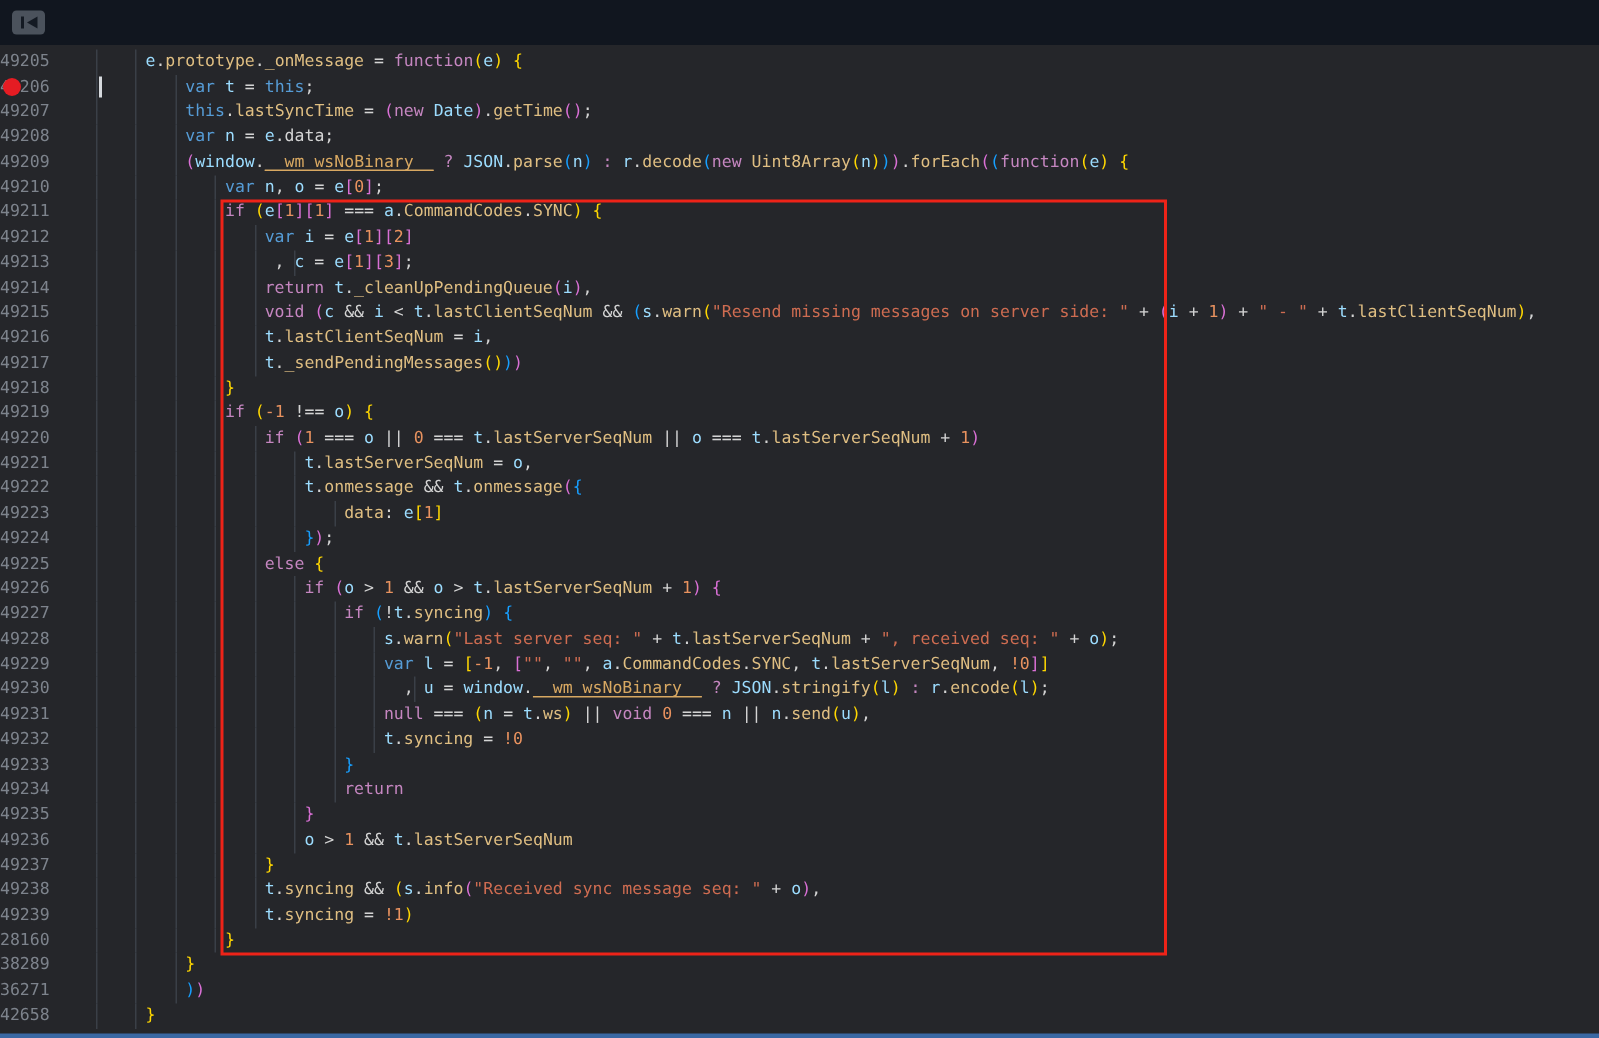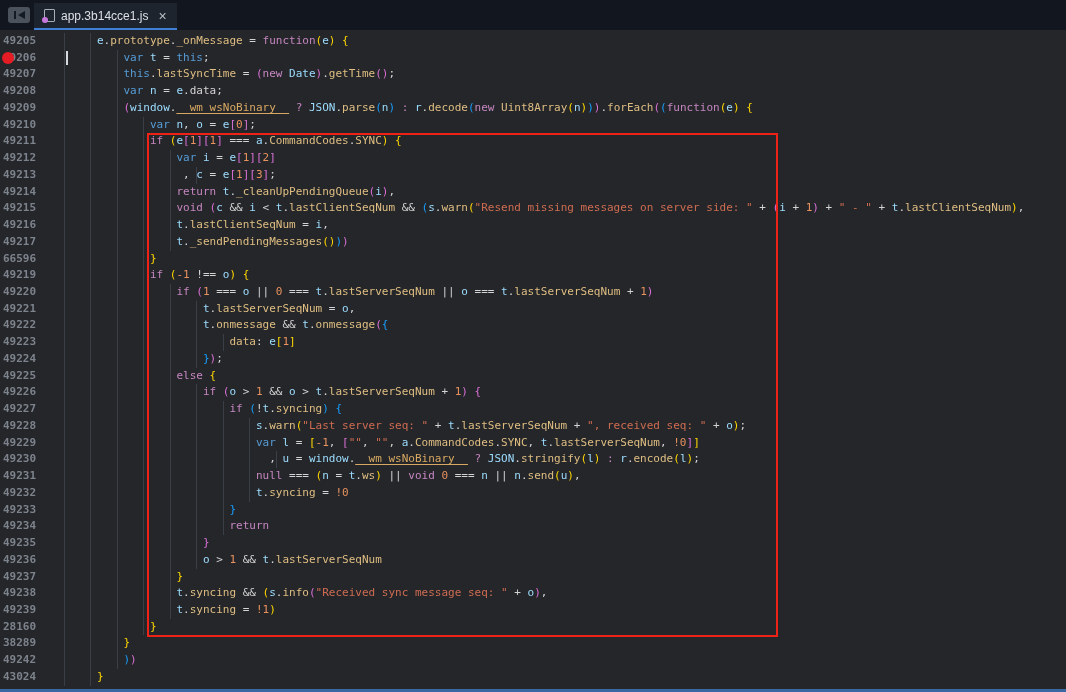--- a/index.html
+++ b/index.html
@@ -20,65 +20,58 @@
        border-right:7px solid #141a23;}
   #tab{position:absolute;left:34px;top:3px;height:27px;background:var(--tabBg);display:flex;align-items:center;
        padding:0 10px;border-bottom:2px solid var(--tabAccent);box-sizing:border-box;cursor:pointer;}
   .file-icon{width:9px;height:11px;border:1px solid #a9aeb6;border-radius:1px;position:relative;margin-right:6px;background:transparent;}
   .file-dot{position:absolute;left:-3px;bottom:-2px;width:6px;height:6px;border-radius:50%;background:#c678dd;}
   .tab-label{color:#dce0e5;font-family:"Liberation Sans",sans-serif;font-size:12px;white-space:nowrap;}
   .tab-close{color:#b9bdc3;font-size:14px;margin-left:10px;font-family:"Liberation Sans",sans-serif;line-height:1;cursor:pointer;}
   #editor{position:absolute;top:30px;left:0;width:1066px;height:659px;overflow:hidden;}
   #lines{padding-top:3px;}
   .row{display:flex;height:16.74px;position:relative;font-size:11px;line-height:16.74px;white-space:pre;}
-  .gutter{width:44px;flex:0 0 44px;text-align:center;padding-right:5px;box-sizing:border-box;color:var(--lineNum);font-weight:bold;}
+  .gutter{width:44px;flex:0 0 44px;text-align:left;padding-right:5px;box-sizing:border-box;color:var(--lineNum);}
   .code{position:relative;flex:1 1 auto;color:var(--pl);white-space:pre;}
   .guide{position:absolute;top:0;bottom:0;width:1px;background:var(--guide);}
   .bp{position:absolute;left:2px;top:2.4px;width:12px;height:12px;border-radius:50%;background:var(--bpRed);z-index:2;cursor:pointer;}
   .caret{position:absolute;left:66px;top:1px;height:14.5px;width:1.5px;background:var(--caret);z-index:3;}
   .tk-pl{color:var(--pl);} .tk-kb{color:var(--kb);} .tk-kp{color:var(--kp);}
   .tk-fn{color:var(--fn);} .tk-id{color:var(--id);} .tk-st{color:var(--st);}
   .tk-nu{color:var(--nu);} .tk-b1{color:var(--b1);} .tk-b2{color:var(--b2);} .tk-b3{color:var(--b3);}
   .tk-un{color:var(--un);text-decoration:underline;text-underline-offset:2px;}
   #annotation{position:absolute;border:2px solid var(--annRed);box-sizing:border-box;pointer-events:none;z-index:5;}
   #bottomstrip{position:absolute;left:0;top:689px;width:1066px;height:3px;background:var(--strip);z-index:11;}
 </style>
 </head>
 <body>
 
 <div id="topbar">
   <div id="collapse-btn">
     <span class="bar"></span>
     <span class="tri"></span>
   </div>
-  <div id="tab">
-    <span class="file-icon">
-      <span class="file-dot"></span>
-    </span>
-    <span class="tab-label">app.3b14cce1.js</span>
-    <span class="tab-close">×</span>
-  </div>
 </div>
 
 <div id="editor">
   <div id="lines">
       <div class="row"><span class="gutter">49205</span><span class="code"><span class="guide" style="left: 20px;"></span><span class="guide" style="left: 46.4904px;"></span><span>        </span><span class="tk-id">e</span><span class="tk-pl">.</span><span class="tk-fn">prototype</span><span class="tk-pl">.</span><span class="tk-fn">_onMessage</span><span class="tk-pl"> = </span><span class="tk-kp">function</span><span class="tk-b1">(</span><span class="tk-id">e</span><span class="tk-b1">)</span><span class="tk-pl"> </span><span class="tk-b1">{</span></span></div>
       <div class="row"><span class="gutter">49206</span><span class="bp"></span><span class="caret"></span><span class="code"><span class="guide" style="left: 20px;"></span><span class="guide" style="left: 46.4904px;"></span><span class="guide" style="left: 72.9808px;"></span><span>            </span><span class="tk-kb">var</span><span class="tk-pl"> </span><span class="tk-id">t</span><span class="tk-pl"> = </span><span class="tk-kb">this</span><span class="tk-pl">;</span></span></div>
       <div class="row"><span class="gutter">49207</span><span class="code"><span class="guide" style="left: 20px;"></span><span class="guide" style="left: 46.4904px;"></span><span class="guide" style="left: 72.9808px;"></span><span>            </span><span class="tk-kb">this</span><span class="tk-pl">.</span><span class="tk-fn">lastSyncTime</span><span class="tk-pl"> = </span><span class="tk-b2">(</span><span class="tk-kp">new</span><span class="tk-pl"> </span><span class="tk-id">Date</span><span class="tk-b2">)</span><span class="tk-pl">.</span><span class="tk-fn">getTime</span><span class="tk-b2">()</span><span class="tk-pl">;</span></span></div>
       <div class="row"><span class="gutter">49208</span><span class="code"><span class="guide" style="left: 20px;"></span><span class="guide" style="left: 46.4904px;"></span><span class="guide" style="left: 72.9808px;"></span><span>            </span><span class="tk-kb">var</span><span class="tk-pl"> </span><span class="tk-id">n</span><span class="tk-pl"> = </span><span class="tk-id">e</span><span class="tk-pl">.data;</span></span></div>
       <div class="row"><span class="gutter">49209</span><span class="code"><span class="guide" style="left: 20px;"></span><span class="guide" style="left: 46.4904px;"></span><span class="guide" style="left: 72.9808px;"></span><span>            </span><span class="tk-b2">(</span><span class="tk-id">window</span><span class="tk-pl">.</span><span class="tk-un">__wm_wsNoBinary__</span><span class="tk-pl"> </span><span class="tk-kp">?</span><span class="tk-pl"> </span><span class="tk-id">JSON</span><span class="tk-pl">.</span><span class="tk-fn">parse</span><span class="tk-b3">(</span><span class="tk-id">n</span><span class="tk-b3">)</span><span class="tk-pl"> </span><span class="tk-kp">:</span><span class="tk-pl"> </span><span class="tk-id">r</span><span class="tk-pl">.</span><span class="tk-fn">decode</span><span class="tk-b3">(</span><span class="tk-kp">new</span><span class="tk-pl"> </span><span class="tk-fn">Uint8Array</span><span class="tk-b1">(</span><span class="tk-id">n</span><span class="tk-b1">)</span><span class="tk-b3">)</span><span class="tk-b2">)</span><span class="tk-pl">.</span><span class="tk-fn">forEach</span><span class="tk-b2">(</span><span class="tk-b3">(</span><span class="tk-kp">function</span><span class="tk-b1">(</span><span class="tk-id">e</span><span class="tk-b1">)</span><span class="tk-pl"> </span><span class="tk-b1">{</span></span></div>
       <div class="row"><span class="gutter">49210</span><span class="code"><span class="guide" style="left: 20px;"></span><span class="guide" style="left: 46.4904px;"></span><span class="guide" style="left: 72.9808px;"></span><span class="guide" style="left: 99.4712px;"></span><span>                </span><span class="tk-kb">var</span><span class="tk-pl"> </span><span class="tk-id">n</span><span class="tk-pl">, </span><span class="tk-id">o</span><span class="tk-pl"> = </span><span class="tk-id">e</span><span class="tk-b2">[</span><span class="tk-nu">0</span><span class="tk-b2">]</span><span class="tk-pl">;</span></span></div>
       <div class="row"><span class="gutter">49211</span><span class="code"><span class="guide" style="left: 20px;"></span><span class="guide" style="left: 46.4904px;"></span><span class="guide" style="left: 72.9808px;"></span><span class="guide" style="left: 99.4712px;"></span><span>                </span><span class="tk-kp">if</span><span class="tk-pl"> </span><span class="tk-b1">(</span><span class="tk-id">e</span><span class="tk-b2">[</span><span class="tk-nu">1</span><span class="tk-b2">]</span><span class="tk-b2">[</span><span class="tk-nu">1</span><span class="tk-b2">]</span><span class="tk-pl"> === </span><span class="tk-id">a</span><span class="tk-pl">.</span><span class="tk-fn">CommandCodes</span><span class="tk-pl">.</span><span class="tk-fn">SYNC</span><span class="tk-b1">)</span><span class="tk-pl"> </span><span class="tk-b1">{</span></span></div>
       <div class="row"><span class="gutter">49212</span><span class="code"><span class="guide" style="left: 20px;"></span><span class="guide" style="left: 46.4904px;"></span><span class="guide" style="left: 72.9808px;"></span><span class="guide" style="left: 99.4712px;"></span><span class="guide" style="left: 125.962px;"></span><span>                    </span><span class="tk-kb">var</span><span class="tk-pl"> </span><span class="tk-id">i</span><span class="tk-pl"> = </span><span class="tk-id">e</span><span class="tk-b2">[</span><span class="tk-nu">1</span><span class="tk-b2">]</span><span class="tk-b2">[</span><span class="tk-nu">2</span><span class="tk-b2">]</span></span></div>
       <div class="row"><span class="gutter">49213</span><span class="code"><span class="guide" style="left: 20px;"></span><span class="guide" style="left: 46.4904px;"></span><span class="guide" style="left: 72.9808px;"></span><span class="guide" style="left: 99.4712px;"></span><span class="guide" style="left: 125.962px;"></span><span class="guide" style="left: 152.452px;"></span><span>                     </span><span class="tk-pl">, </span><span class="tk-id">c</span><span class="tk-pl"> = </span><span class="tk-id">e</span><span class="tk-b2">[</span><span class="tk-nu">1</span><span class="tk-b2">]</span><span class="tk-b2">[</span><span class="tk-nu">3</span><span class="tk-b2">]</span><span class="tk-pl">;</span></span></div>
       <div class="row"><span class="gutter">49214</span><span class="code"><span class="guide" style="left: 20px;"></span><span class="guide" style="left: 46.4904px;"></span><span class="guide" style="left: 72.9808px;"></span><span class="guide" style="left: 99.4712px;"></span><span class="guide" style="left: 125.962px;"></span><span>                    </span><span class="tk-kp">return</span><span class="tk-pl"> </span><span class="tk-id">t</span><span class="tk-pl">.</span><span class="tk-fn">_cleanUpPendingQueue</span><span class="tk-b2">(</span><span class="tk-id">i</span><span class="tk-b2">)</span><span class="tk-pl">,</span></span></div>
       <div class="row"><span class="gutter">49215</span><span class="code"><span class="guide" style="left: 20px;"></span><span class="guide" style="left: 46.4904px;"></span><span class="guide" style="left: 72.9808px;"></span><span class="guide" style="left: 99.4712px;"></span><span class="guide" style="left: 125.962px;"></span><span>                    </span><span class="tk-kp">void</span><span class="tk-pl"> </span><span class="tk-b2">(</span><span class="tk-id">c</span><span class="tk-pl"> &amp;&amp; </span><span class="tk-id">i</span><span class="tk-pl"> &lt; </span><span class="tk-id">t</span><span class="tk-pl">.</span><span class="tk-fn">lastClientSeqNum</span><span class="tk-pl"> &amp;&amp; </span><span class="tk-b3">(</span><span class="tk-id">s</span><span class="tk-pl">.</span><span class="tk-fn">warn</span><span class="tk-b1">(</span><span class="tk-st">"Resend missing messages on server side: "</span><span class="tk-pl"> + </span><span class="tk-b2">(</span><span class="tk-id">i</span><span class="tk-pl"> + </span><span class="tk-nu">1</span><span class="tk-b2">)</span><span class="tk-pl"> + </span><span class="tk-st">" - "</span><span class="tk-pl"> + </span><span class="tk-id">t</span><span class="tk-pl">.</span><span class="tk-fn">lastClientSeqNum</span><span class="tk-b1">)</span><span class="tk-pl">,</span></span></div>
       <div class="row"><span class="gutter">49216</span><span class="code"><span class="guide" style="left: 20px;"></span><span class="guide" style="left: 46.4904px;"></span><span class="guide" style="left: 72.9808px;"></span><span class="guide" style="left: 99.4712px;"></span><span class="guide" style="left: 125.962px;"></span><span>                    </span><span class="tk-id">t</span><span class="tk-pl">.</span><span class="tk-fn">lastClientSeqNum</span><span class="tk-pl"> = </span><span class="tk-id">i</span><span class="tk-pl">,</span></span></div>
       <div class="row"><span class="gutter">49217</span><span class="code"><span class="guide" style="left: 20px;"></span><span class="guide" style="left: 46.4904px;"></span><span class="guide" style="left: 72.9808px;"></span><span class="guide" style="left: 99.4712px;"></span><span class="guide" style="left: 125.962px;"></span><span>                    </span><span class="tk-id">t</span><span class="tk-pl">.</span><span class="tk-fn">_sendPendingMessages</span><span class="tk-b1">()</span><span class="tk-b3">)</span><span class="tk-b2">)</span></span></div>
-      <div class="row"><span class="gutter">66596</span><span class="code"><span class="guide" style="left: 20px;"></span><span class="guide" style="left: 46.4904px;"></span><span class="guide" style="left: 72.9808px;"></span><span class="guide" style="left: 99.4712px;"></span><span>                </span><span class="tk-b1">}</span></span></div>
+      <div class="row"><span class="gutter">49218</span><span class="code"><span class="guide" style="left: 20px;"></span><span class="guide" style="left: 46.4904px;"></span><span class="guide" style="left: 72.9808px;"></span><span class="guide" style="left: 99.4712px;"></span><span>                </span><span class="tk-b1">}</span></span></div>
       <div class="row"><span class="gutter">49219</span><span class="code"><span class="guide" style="left: 20px;"></span><span class="guide" style="left: 46.4904px;"></span><span class="guide" style="left: 72.9808px;"></span><span class="guide" style="left: 99.4712px;"></span><span>                </span><span class="tk-kp">if</span><span class="tk-pl"> </span><span class="tk-b1">(</span><span class="tk-nu">-1</span><span class="tk-pl"> !== </span><span class="tk-id">o</span><span class="tk-b1">)</span><span class="tk-pl"> </span><span class="tk-b1">{</span></span></div>
       <div class="row"><span class="gutter">49220</span><span class="code"><span class="guide" style="left: 20px;"></span><span class="guide" style="left: 46.4904px;"></span><span class="guide" style="left: 72.9808px;"></span><span class="guide" style="left: 99.4712px;"></span><span class="guide" style="left: 125.962px;"></span><span>                    </span><span class="tk-kp">if</span><span class="tk-pl"> </span><span class="tk-b2">(</span><span class="tk-nu">1</span><span class="tk-pl"> === </span><span class="tk-id">o</span><span class="tk-pl"> || </span><span class="tk-nu">0</span><span class="tk-pl"> === </span><span class="tk-id">t</span><span class="tk-pl">.</span><span class="tk-fn">lastServerSeqNum</span><span class="tk-pl"> || </span><span class="tk-id">o</span><span class="tk-pl"> === </span><span class="tk-id">t</span><span class="tk-pl">.</span><span class="tk-fn">lastServerSeqNum</span><span class="tk-pl"> + </span><span class="tk-nu">1</span><span class="tk-b2">)</span></span></div>
       <div class="row"><span class="gutter">49221</span><span class="code"><span class="guide" style="left: 20px;"></span><span class="guide" style="left: 46.4904px;"></span><span class="guide" style="left: 72.9808px;"></span><span class="guide" style="left: 99.4712px;"></span><span class="guide" style="left: 125.962px;"></span><span class="guide" style="left: 152.452px;"></span><span>                        </span><span class="tk-id">t</span><span class="tk-pl">.</span><span class="tk-fn">lastServerSeqNum</span><span class="tk-pl"> = </span><span class="tk-id">o</span><span class="tk-pl">,</span></span></div>
       <div class="row"><span class="gutter">49222</span><span class="code"><span class="guide" style="left: 20px;"></span><span class="guide" style="left: 46.4904px;"></span><span class="guide" style="left: 72.9808px;"></span><span class="guide" style="left: 99.4712px;"></span><span class="guide" style="left: 125.962px;"></span><span class="guide" style="left: 152.452px;"></span><span>                        </span><span class="tk-id">t</span><span class="tk-pl">.</span><span class="tk-fn">onmessage</span><span class="tk-pl"> &amp;&amp; </span><span class="tk-id">t</span><span class="tk-pl">.</span><span class="tk-fn">onmessage</span><span class="tk-b2">(</span><span class="tk-b3">{</span></span></div>
       <div class="row"><span class="gutter">49223</span><span class="code"><span class="guide" style="left: 20px;"></span><span class="guide" style="left: 46.4904px;"></span><span class="guide" style="left: 72.9808px;"></span><span class="guide" style="left: 99.4712px;"></span><span class="guide" style="left: 125.962px;"></span><span class="guide" style="left: 152.452px;"></span><span class="guide" style="left: 178.942px;"></span><span>                            </span><span class="tk-fn">data</span><span class="tk-pl">: </span><span class="tk-id">e</span><span class="tk-b1">[</span><span class="tk-nu">1</span><span class="tk-b1">]</span></span></div>
       <div class="row"><span class="gutter">49224</span><span class="code"><span class="guide" style="left: 20px;"></span><span class="guide" style="left: 46.4904px;"></span><span class="guide" style="left: 72.9808px;"></span><span class="guide" style="left: 99.4712px;"></span><span class="guide" style="left: 125.962px;"></span><span class="guide" style="left: 152.452px;"></span><span>                        </span><span class="tk-b3">}</span><span class="tk-b2">)</span><span class="tk-pl">;</span></span></div>
       <div class="row"><span class="gutter">49225</span><span class="code"><span class="guide" style="left: 20px;"></span><span class="guide" style="left: 46.4904px;"></span><span class="guide" style="left: 72.9808px;"></span><span class="guide" style="left: 99.4712px;"></span><span class="guide" style="left: 125.962px;"></span><span>                    </span><span class="tk-kp">else</span><span class="tk-pl"> </span><span class="tk-b1">{</span></span></div>
       <div class="row"><span class="gutter">49226</span><span class="code"><span class="guide" style="left: 20px;"></span><span class="guide" style="left: 46.4904px;"></span><span class="guide" style="left: 72.9808px;"></span><span class="guide" style="left: 99.4712px;"></span><span class="guide" style="left: 125.962px;"></span><span class="guide" style="left: 152.452px;"></span><span>                        </span><span class="tk-kp">if</span><span class="tk-pl"> </span><span class="tk-b2">(</span><span class="tk-id">o</span><span class="tk-pl"> &gt; </span><span class="tk-nu">1</span><span class="tk-pl"> &amp;&amp; </span><span class="tk-id">o</span><span class="tk-pl"> &gt; </span><span class="tk-id">t</span><span class="tk-pl">.</span><span class="tk-fn">lastServerSeqNum</span><span class="tk-pl"> + </span><span class="tk-nu">1</span><span class="tk-b2">)</span><span class="tk-pl"> </span><span class="tk-b2">{</span></span></div>
       <div class="row"><span class="gutter">49227</span><span class="code"><span class="guide" style="left: 20px;"></span><span class="guide" style="left: 46.4904px;"></span><span class="guide" style="left: 72.9808px;"></span><span class="guide" style="left: 99.4712px;"></span><span class="guide" style="left: 125.962px;"></span><span class="guide" style="left: 152.452px;"></span><span class="guide" style="left: 178.942px;"></span><span>                            </span><span class="tk-kp">if</span><span class="tk-pl"> </span><span class="tk-b3">(</span><span class="tk-pl">!</span><span class="tk-id">t</span><span class="tk-pl">.</span><span class="tk-fn">syncing</span><span class="tk-b3">)</span><span class="tk-pl"> </span><span class="tk-b3">{</span></span></div>
       <div class="row"><span class="gutter">49228</span><span class="code"><span class="guide" style="left: 20px;"></span><span class="guide" style="left: 46.4904px;"></span><span class="guide" style="left: 72.9808px;"></span><span class="guide" style="left: 99.4712px;"></span><span class="guide" style="left: 125.962px;"></span><span class="guide" style="left: 152.452px;"></span><span class="guide" style="left: 178.942px;"></span><span class="guide" style="left: 205.433px;"></span><span>                                </span><span class="tk-id">s</span><span class="tk-pl">.</span><span class="tk-fn">warn</span><span class="tk-b1">(</span><span class="tk-st">"Last server seq: "</span><span class="tk-pl"> + </span><span class="tk-id">t</span><span class="tk-pl">.</span><span class="tk-fn">lastServerSeqNum</span><span class="tk-pl"> + </span><span class="tk-st">", received seq: "</span><span class="tk-pl"> + </span><span class="tk-id">o</span><span class="tk-b1">)</span><span class="tk-pl">;</span></span></div>
@@ -88,19 +81,19 @@
       <div class="row"><span class="gutter">49232</span><span class="code"><span class="guide" style="left: 20px;"></span><span class="guide" style="left: 46.4904px;"></span><span class="guide" style="left: 72.9808px;"></span><span class="guide" style="left: 99.4712px;"></span><span class="guide" style="left: 125.962px;"></span><span class="guide" style="left: 152.452px;"></span><span class="guide" style="left: 178.942px;"></span><span class="guide" style="left: 205.433px;"></span><span>                                </span><span class="tk-id">t</span><span class="tk-pl">.</span><span class="tk-fn">syncing</span><span class="tk-pl"> = </span><span class="tk-nu">!0</span></span></div>
       <div class="row"><span class="gutter">49233</span><span class="code"><span class="guide" style="left: 20px;"></span><span class="guide" style="left: 46.4904px;"></span><span class="guide" style="left: 72.9808px;"></span><span class="guide" style="left: 99.4712px;"></span><span class="guide" style="left: 125.962px;"></span><span class="guide" style="left: 152.452px;"></span><span class="guide" style="left: 178.942px;"></span><span>                            </span><span class="tk-b3">}</span></span></div>
       <div class="row"><span class="gutter">49234</span><span class="code"><span class="guide" style="left: 20px;"></span><span class="guide" style="left: 46.4904px;"></span><span class="guide" style="left: 72.9808px;"></span><span class="guide" style="left: 99.4712px;"></span><span class="guide" style="left: 125.962px;"></span><span class="guide" style="left: 152.452px;"></span><span class="guide" style="left: 178.942px;"></span><span>                            </span><span class="tk-kp">return</span></span></div>
       <div class="row"><span class="gutter">49235</span><span class="code"><span class="guide" style="left: 20px;"></span><span class="guide" style="left: 46.4904px;"></span><span class="guide" style="left: 72.9808px;"></span><span class="guide" style="left: 99.4712px;"></span><span class="guide" style="left: 125.962px;"></span><span class="guide" style="left: 152.452px;"></span><span>                        </span><span class="tk-b2">}</span></span></div>
       <div class="row"><span class="gutter">49236</span><span class="code"><span class="guide" style="left: 20px;"></span><span class="guide" style="left: 46.4904px;"></span><span class="guide" style="left: 72.9808px;"></span><span class="guide" style="left: 99.4712px;"></span><span class="guide" style="left: 125.962px;"></span><span class="guide" style="left: 152.452px;"></span><span>                        </span><span class="tk-id">o</span><span class="tk-pl"> &gt; </span><span class="tk-nu">1</span><span class="tk-pl"> &amp;&amp; </span><span class="tk-id">t</span><span class="tk-pl">.</span><span class="tk-fn">lastServerSeqNum</span></span></div>
       <div class="row"><span class="gutter">49237</span><span class="code"><span class="guide" style="left: 20px;"></span><span class="guide" style="left: 46.4904px;"></span><span class="guide" style="left: 72.9808px;"></span><span class="guide" style="left: 99.4712px;"></span><span class="guide" style="left: 125.962px;"></span><span>                    </span><span class="tk-b1">}</span></span></div>
       <div class="row"><span class="gutter">49238</span><span class="code"><span class="guide" style="left: 20px;"></span><span class="guide" style="left: 46.4904px;"></span><span class="guide" style="left: 72.9808px;"></span><span class="guide" style="left: 99.4712px;"></span><span class="guide" style="left: 125.962px;"></span><span>                    </span><span class="tk-id">t</span><span class="tk-pl">.</span><span class="tk-fn">syncing</span><span class="tk-pl"> &amp;&amp; </span><span class="tk-b1">(</span><span class="tk-id">s</span><span class="tk-pl">.</span><span class="tk-fn">info</span><span class="tk-b2">(</span><span class="tk-st">"Received sync message seq: "</span><span class="tk-pl"> + </span><span class="tk-id">o</span><span class="tk-b2">)</span><span class="tk-pl">,</span></span></div>
       <div class="row"><span class="gutter">49239</span><span class="code"><span class="guide" style="left: 20px;"></span><span class="guide" style="left: 46.4904px;"></span><span class="guide" style="left: 72.9808px;"></span><span class="guide" style="left: 99.4712px;"></span><span class="guide" style="left: 125.962px;"></span><span>                    </span><span class="tk-id">t</span><span class="tk-pl">.</span><span class="tk-fn">syncing</span><span class="tk-pl"> = </span><span class="tk-nu">!1</span><span class="tk-b1">)</span></span></div>
       <div class="row"><span class="gutter">28160</span><span class="code"><span class="guide" style="left: 20px;"></span><span class="guide" style="left: 46.4904px;"></span><span class="guide" style="left: 72.9808px;"></span><span class="guide" style="left: 99.4712px;"></span><span>                </span><span class="tk-b1">}</span></span></div>
       <div class="row"><span class="gutter">38289</span><span class="code"><span class="guide" style="left: 20px;"></span><span class="guide" style="left: 46.4904px;"></span><span class="guide" style="left: 72.9808px;"></span><span>            </span><span class="tk-b1">}</span></span></div>
-      <div class="row"><span class="gutter">49242</span><span class="code"><span class="guide" style="left: 20px;"></span><span class="guide" style="left: 46.4904px;"></span><span class="guide" style="left: 72.9808px;"></span><span>            </span><span class="tk-b3">)</span><span class="tk-b2">)</span></span></div>
-      <div class="row"><span class="gutter">43024</span><span class="code"><span class="guide" style="left: 20px;"></span><span class="guide" style="left: 46.4904px;"></span><span>        </span><span class="tk-b1">}</span></span></div>
+      <div class="row"><span class="gutter">36271</span><span class="code"><span class="guide" style="left: 20px;"></span><span class="guide" style="left: 46.4904px;"></span><span class="guide" style="left: 72.9808px;"></span><span>            </span><span class="tk-b3">)</span><span class="tk-b2">)</span></span></div>
+      <div class="row"><span class="gutter">42658</span><span class="code"><span class="guide" style="left: 20px;"></span><span class="guide" style="left: 46.4904px;"></span><span>        </span><span class="tk-b1">}</span></span></div>
     </div>
   <div id="annotation" style="left: 147px; top: 103px; width: 631px; height: 504px; border-color: rgb(238, 35, 24);"></div>
 </div>
 
 <div id="bottomstrip"></div>
 
 </body></html>

